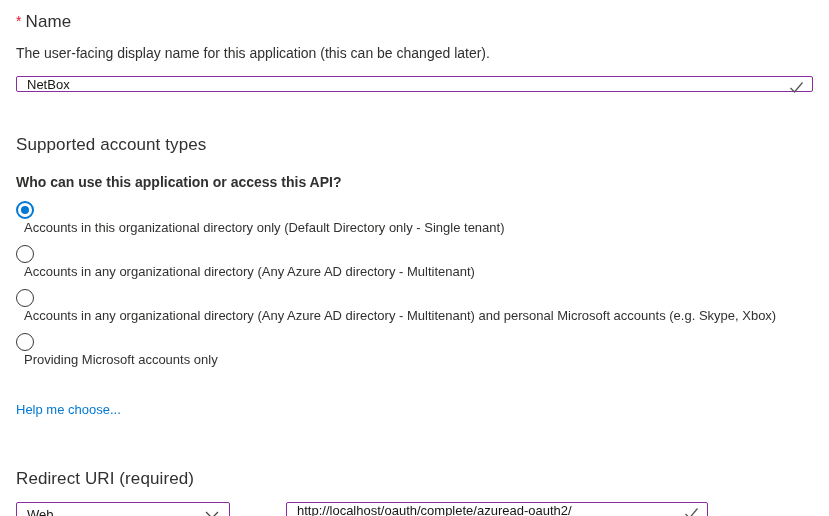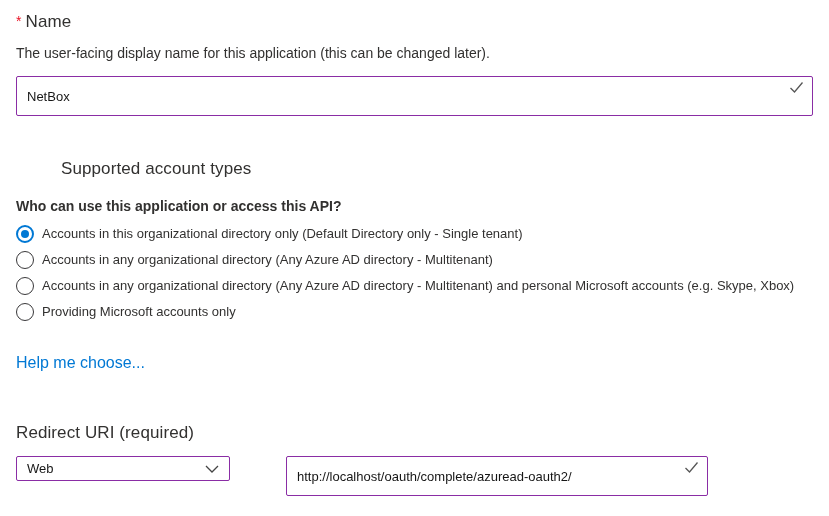--- a/index.html
+++ b/index.html
@@ -13,45 +13,45 @@
 
   .section-title{
     font-size:17px;font-weight:400;color:#323130;margin:0;line-height:20px;letter-spacing:0.1px;
   }
   .req{color:#e81123;margin-right:4px;font-size:14px;vertical-align:1px;}
   .desc{font-size:14px;line-height:16px;margin:13px 0 0 0;color:#323130;}
 
   
   .input-wrap{position:relative;margin-top:15px;}
   .tb{
-    box-sizing:border-box;height:40px;width:100%;
+    box-sizing:border-box;height:16px;width:100%;
     border:1px solid #8a2da5;border-radius:2px;background:#fff;
     font-family:"Liberation Sans", sans-serif;font-size:13px;color:#161616;
     padding:0 30px 0 10px;outline:none;display:block;
   }
   .check-ic{position:absolute;right:9px;top:5px;pointer-events:none;}
 
   
-  .sect2-title{margin-top:43px;margin-left:45px;}
+  .sect2-title{margin-top:43px;}
   .question{margin-top:19px;font-weight:bold;}
   .radio-list{margin-top:11px;}
-  .radio-row{display:flex;align-items:flex-start;margin-bottom:8px;cursor:pointer;}
+  .radio-row{display:flex;align-items:flex-start;margin-bottom:8px;cursor:pointer;flex-direction:column;}
   .radio{
     box-sizing:border-box;width:18px;height:18px;border-radius:50%;
     border:1px solid #39383a;background:#fff;flex:0 0 18px;position:relative;
   }
   .radio.selected{border:2px solid #0078d4;}
   .radio.selected::after{
     content:"";position:absolute;left:50%;top:50%;width:8px;height:8px;
     margin:-4px 0 0 -4px;border-radius:50%;background:#0078d4;
   }
   .radio-label{font-size:13px;color:#323130;margin-left:8px;line-height:18px;}
 
   .help-link{
-    display:inline-block;margin-top:25px;font-size:16px;color:#0078d4;
+    display:inline-block;margin-top:25px;font-size:13px;color:#0078d4;
     text-decoration:none;cursor:pointer;
   }
 
   
   .sect3-title{margin-top:51px;}
   .redirect-desc{margin-top:12px;width:800px;line-height:19px;}
   .uri-row{display:flex;margin-top:13px;align-items:flex-start;gap:44px;}
   .dropdown{
     box-sizing:border-box;width:214px;height:25px;
     border:1px solid #8a2da5;border-radius:2px;background:#fff;

